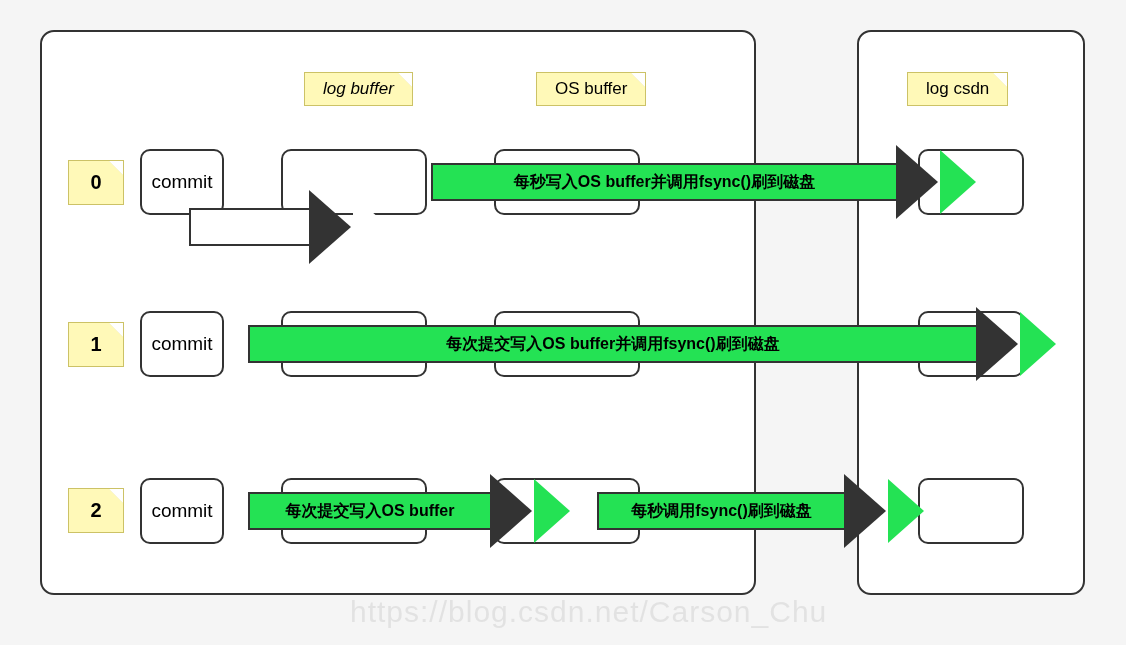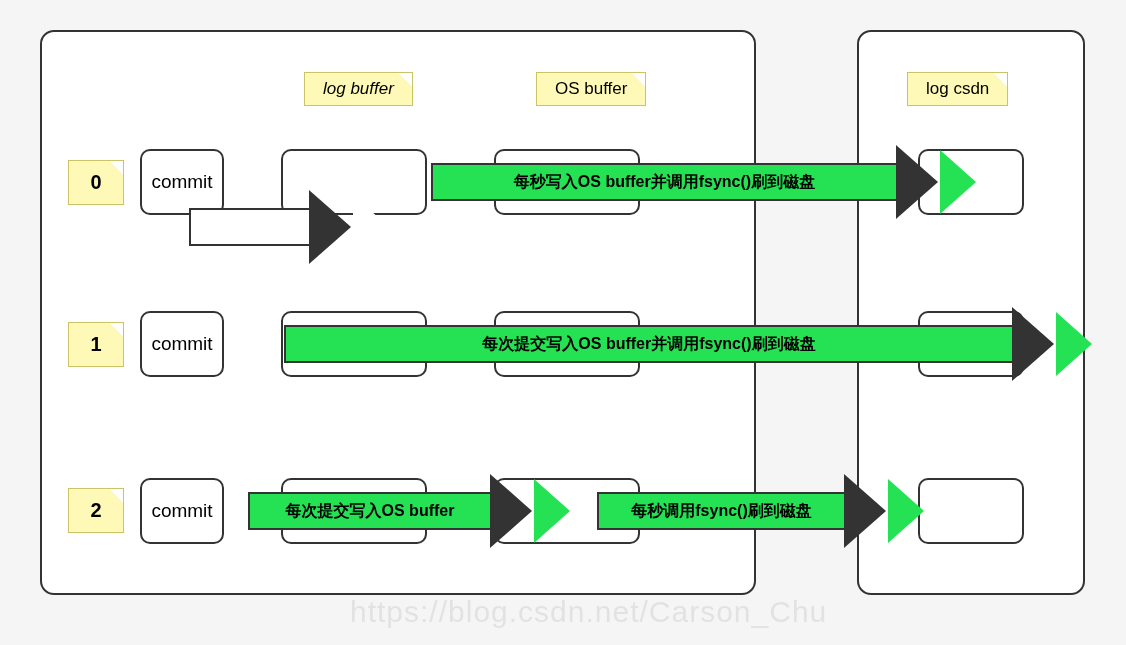--- a/index.html
+++ b/index.html
@@ -131,21 +131,21 @@
 <div class="big-arrow white" style="left:189px; top:190px;">
   <div class="shaft" style="width:120px;"></div>
   <div class="head"></div>
 </div>
 <div class="big-arrow green" style="left:406px; top:145px;margin-left:25px;">
   <div class="shaft" style="width:465px;">每秒写入OS buffer并调用fsync()刷到磁盘</div>
   <div class="head"></div>
 </div>
 
 <div class="big-arrow green" style="left:248px; top:307px;">
-  <div class="shaft" style="width:728px;margin-left:36px;">每次提交写入OS buffer并调用fsync()刷到磁盘</div>
+  <div class="shaft" style="width:728px;">每次提交写入OS buffer并调用fsync()刷到磁盘</div>
   <div class="head"></div>
 </div>
 
 <div class="big-arrow green" style="left:248px; top:474px;">
   <div class="shaft" style="width:242px;text-align:right;">每次提交写入OS buffer</div>
   <div class="head"></div>
 </div>
 <div class="big-arrow green" style="left:597px; top:474px;">
   <div class="shaft" style="width:247px;">每秒调用fsync()刷到磁盘</div>
   <div class="head"></div>

